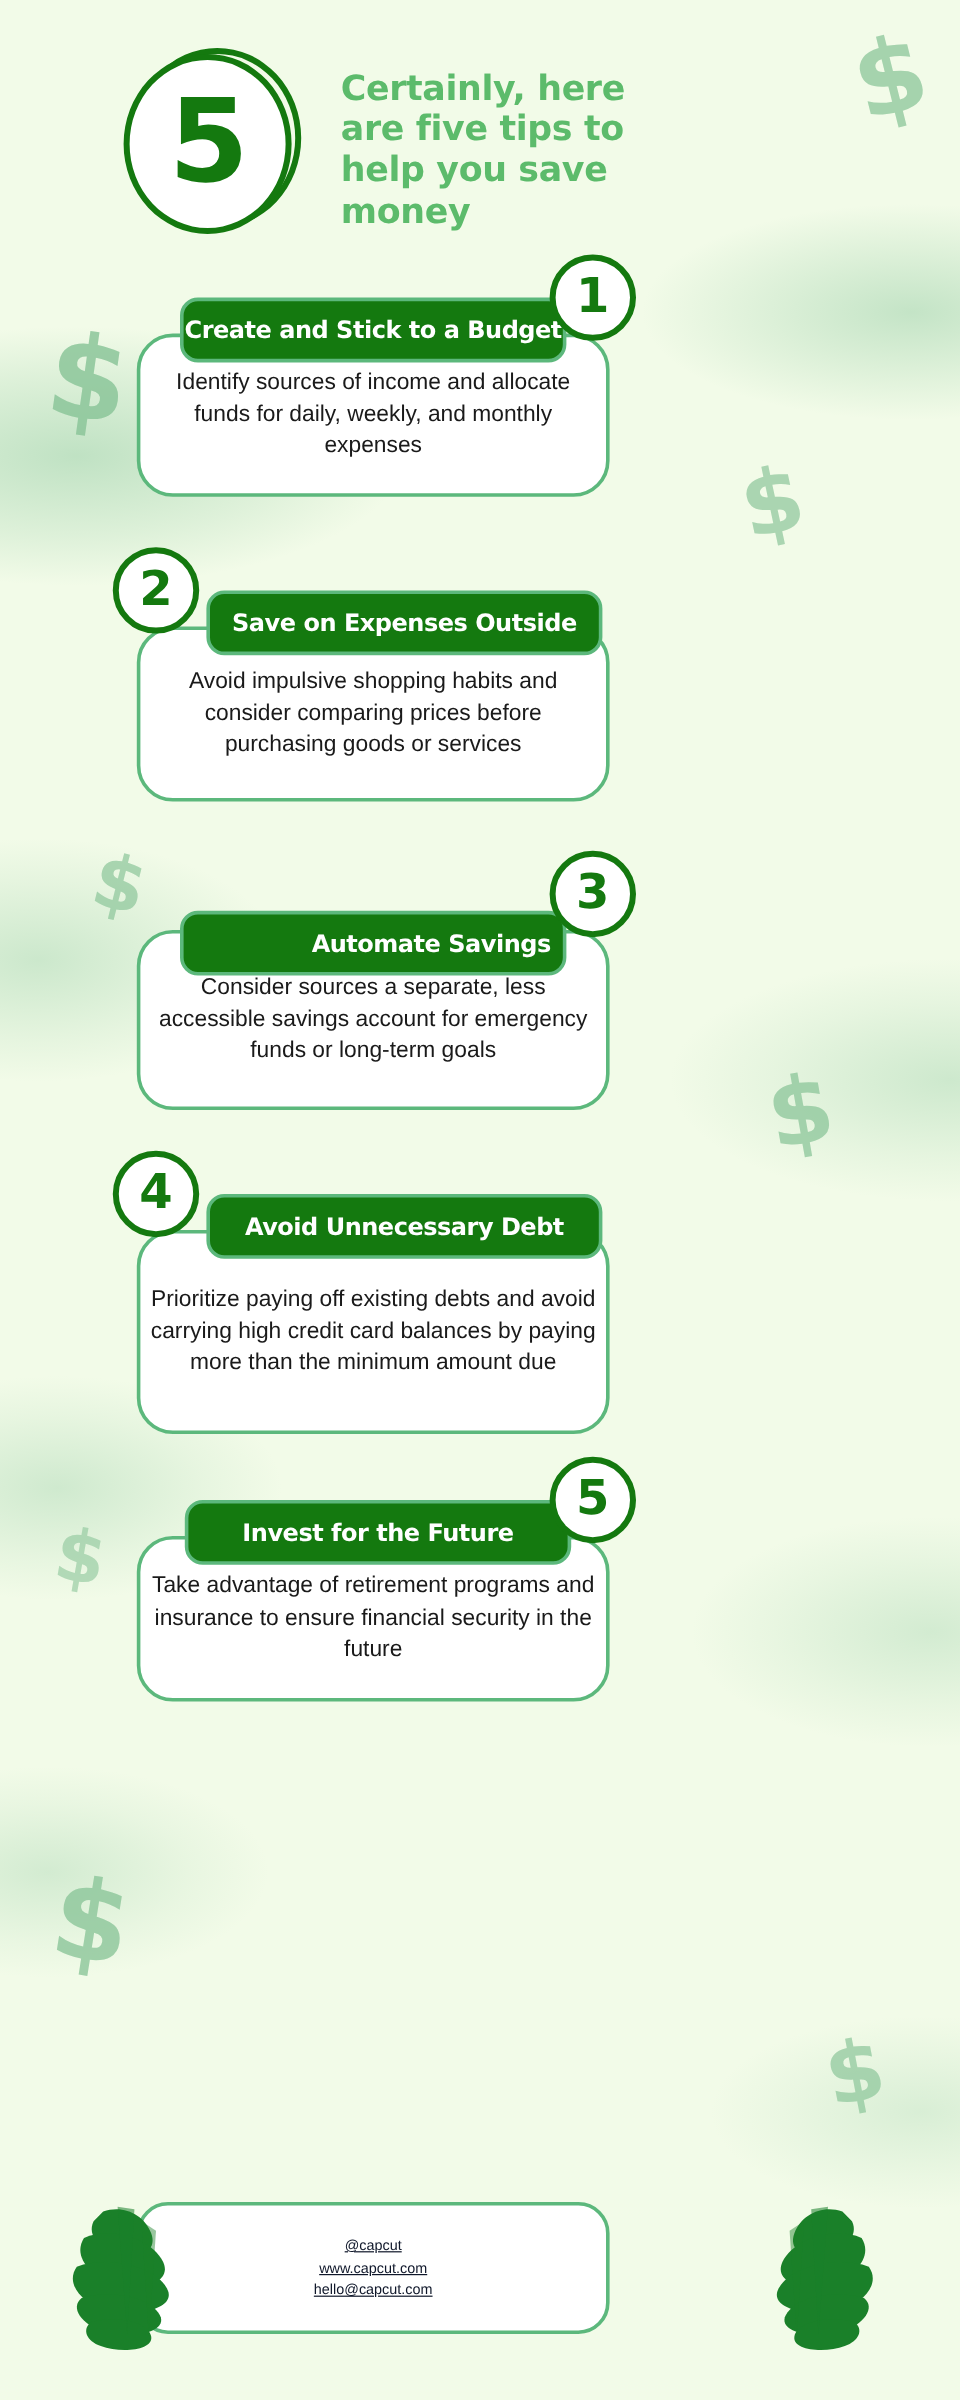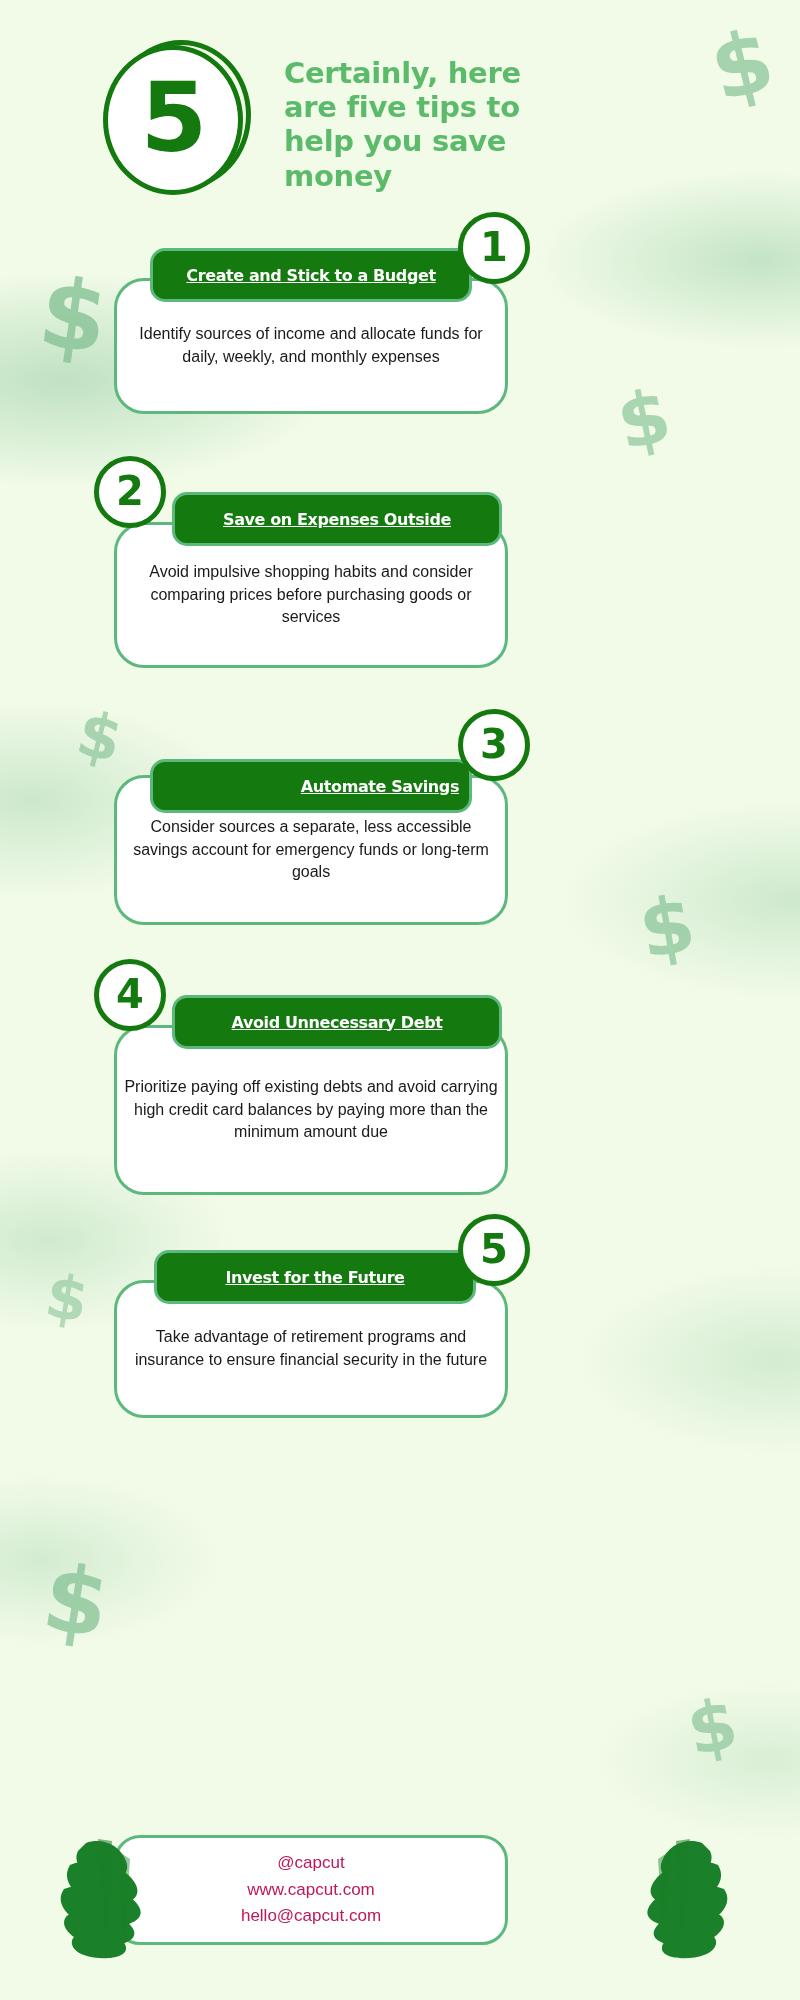--- a/index.html
+++ b/index.html
@@ -110,46 +110,45 @@
     border: 3px solid #5cb87c;
     border-radius: 30px;
     width: 394px;
     display: flex;
     align-items: center;
     justify-content: center;
     text-align: center;
   }
   .card-body p {
     font-family: "Liberation Sans", sans-serif;
-    font-size: 16px;
+    font-size: 19px;
     line-height: 1.42;
     color: #1a1a1a;
     padding: 0 6px;
   }
 
   .card-header {
     position: absolute;
     background: #14790f;
     border: 3px solid #5cb87c;
     border-radius: 15px;
     height: 54px;
     display: flex;
     align-items: center;
     justify-content: center;
     z-index: 3;
   }
   .card-header span {
     font-family: "DejaVu Sans", sans-serif;
     font-weight: 700;
-    font-size: 16px;
+    font-size: 20px;
     color: #ffffff;
     letter-spacing: -0.4px;
     white-space: nowrap;
     padding: 0 10px;
-    text-decoration: underline;
   }
 
   .badge {
     position: absolute;
     width: 72px;
     height: 72px;
     border-radius: 50%;
     background: #ffffff;
     border: 5px solid #14790f;
     display: flex;
@@ -177,23 +176,24 @@
     border: 3px solid #5cb87c;
     border-radius: 26px;
     display: flex;
     flex-direction: column;
     align-items: center;
     justify-content: center;
     z-index: 2;
   }
   .footer-card div {
     font-family: "Liberation Sans", sans-serif;
-    font-size: 17px;
+    font-size: 12px;
     line-height: 1.55;
-    color: #be185d;
+    color: #0f172a;
+    text-decoration: underline;
   }
 
   .brush {
     position: absolute;
     z-index: 3;
     pointer-events: none;
   }
 </style>
 </head>
 <body>

